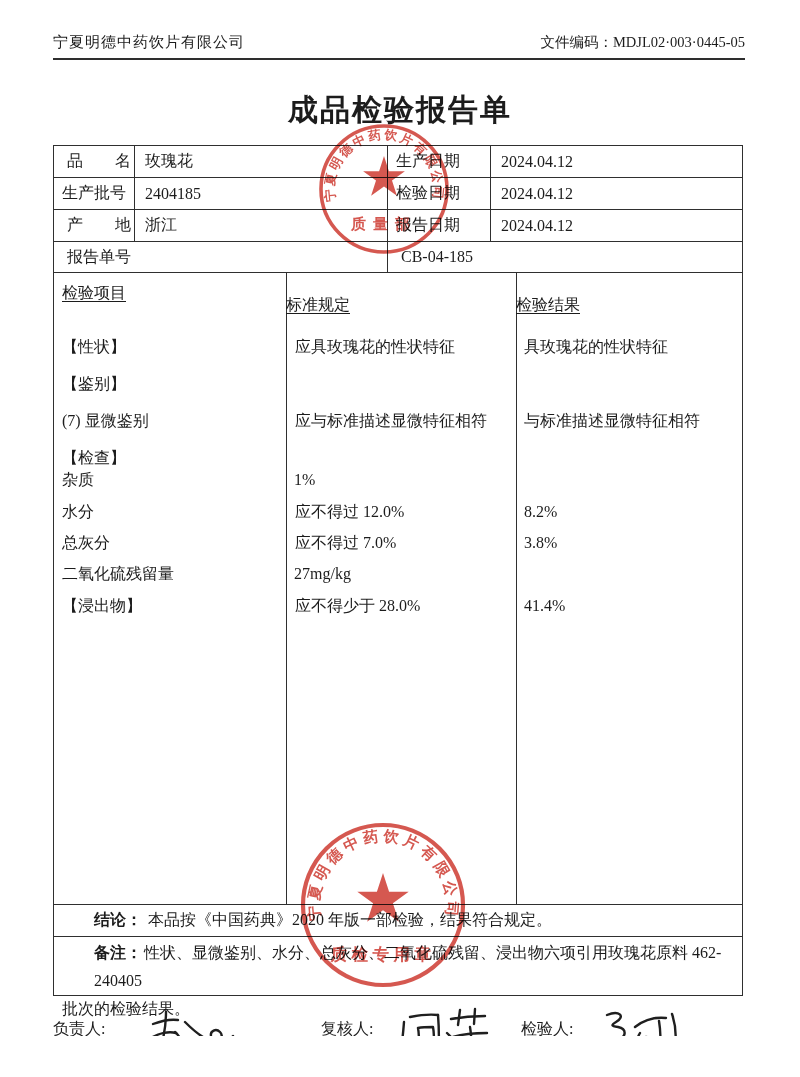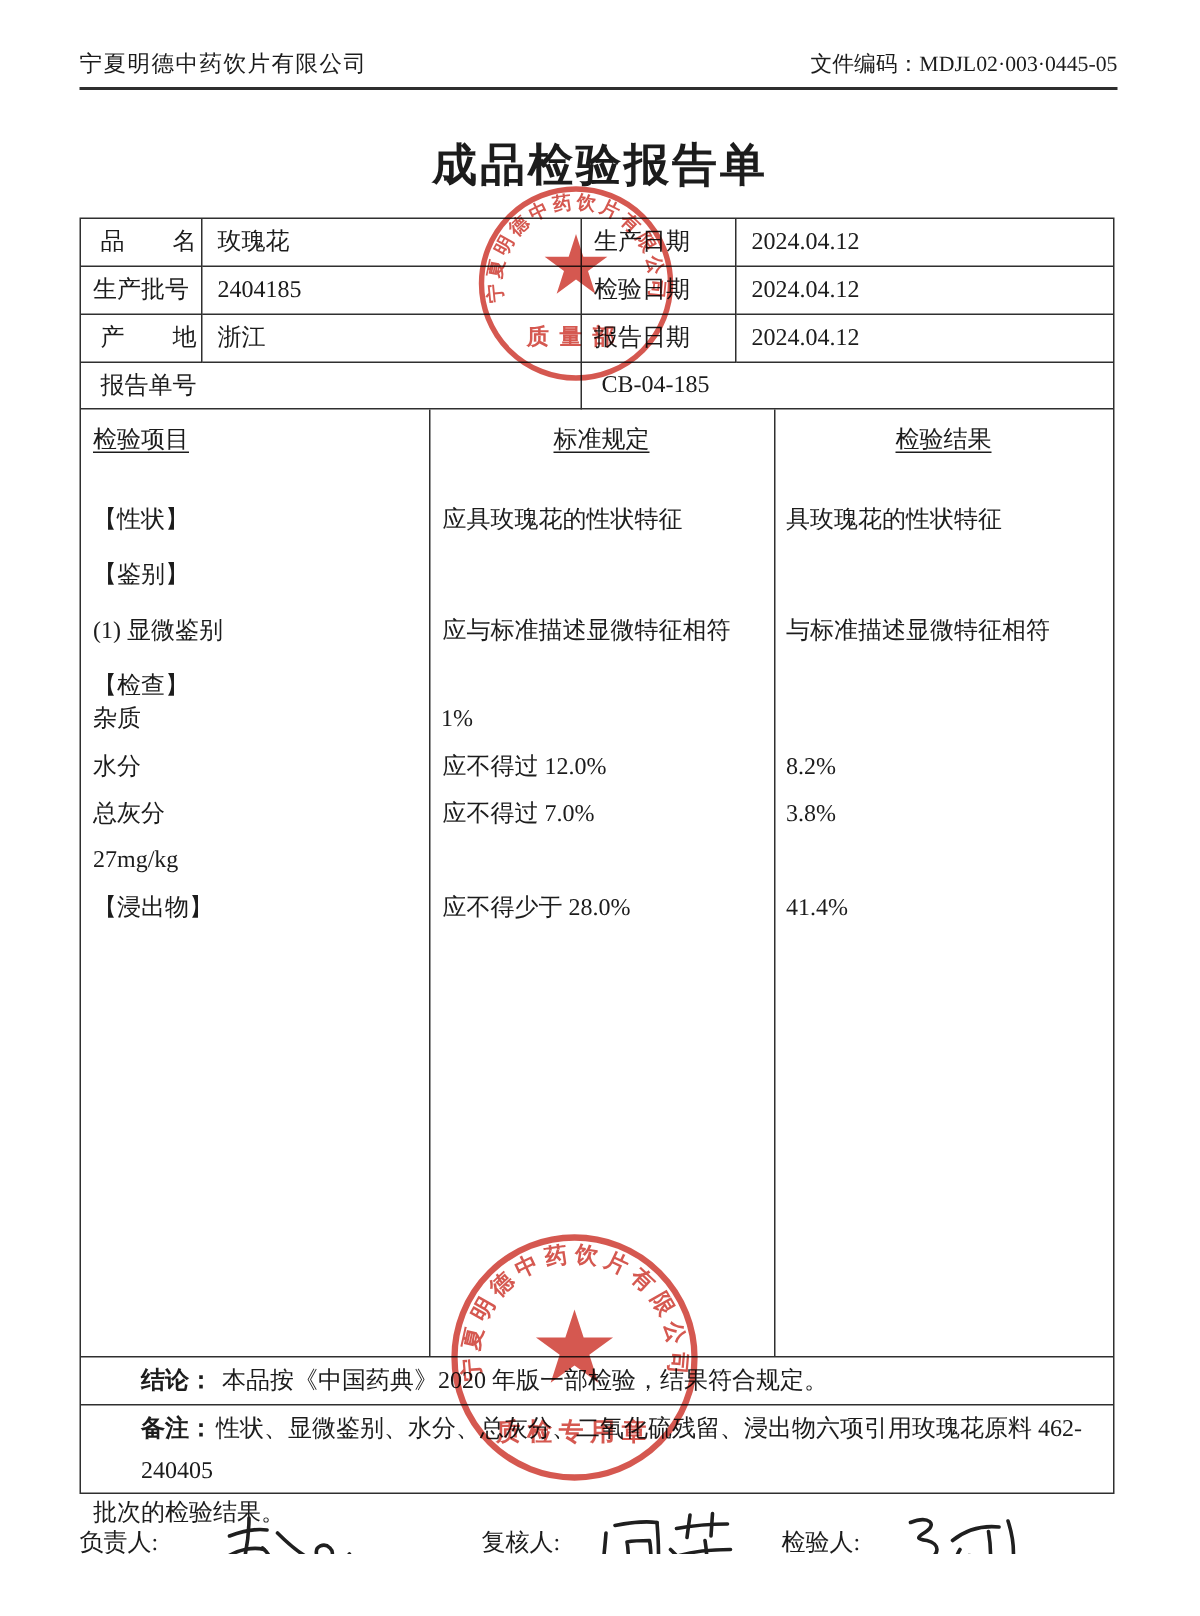--- a/index.html
+++ b/index.html
@@ -28,21 +28,21 @@
   .icell.lab{font-size:16px;}
   
   .check-body{position:relative;height:631px;}
   .vline{position:absolute;top:0;height:631px;width:1px;background:#2f2f2f;}
   .v1{left:232px;} .v2{left:462px;}
   .crow{position:absolute;left:0;width:100%;display:grid;grid-template-columns:232px 230px 1fr;line-height:20px;}
   .crow .c1{padding-left:8px;} .crow .c2{padding-left:9px;} .crow .c3{padding-left:8px;}
   .chead{position:absolute;top:10px;left:0;width:100%;display:grid;grid-template-columns:232px 230px 1fr;}
   .chead span{display:inline-block;}
   .chead .h1{padding-left:8px;}
-  .chead .h2,.chead .h3{text-align:center;}
+  .chead .h2,.chead .h3{text-align:left;margin-top:12px;}
   .chead u{text-underline-offset:3px;}
   
   .concl{height:32px;border-top:1px solid #2f2f2f;box-sizing:border-box;display:flex;align-items:center;padding-left:40px;}
   .concl b{margin-right:6px;}
   .remarks{height:59px;border-top:1px solid #2f2f2f;box-sizing:border-box;padding:2px 8px 0 8px;line-height:28px;}
   .remarks .l1{padding-left:32px;}
   .remarks b{margin-right:2px;}
   
   .footer{position:absolute;left:53px;top:1006px;width:692px;height:64px;font-size:16px;}
   .sig-group{position:absolute;top:0;display:flex;align-items:flex-start;}
@@ -107,21 +107,21 @@
         <div class="c1">【性状】</div>
         <div class="c2">应具玫瑰花的性状特征</div>
         <div class="c3">具玫瑰花的性状特征</div>
       </div>
       <div class="crow" style="top:101px;">
         <div class="c1">【鉴别】</div>
         <div class="c2"></div>
         <div class="c3"></div>
       </div>
       <div class="crow" style="top:138px;">
-        <div class="c1">(1) 显微鉴别</div>
+        <div class="c1">(7) 显微鉴别</div>
         <div class="c2">应与标准描述显微特征相符</div>
         <div class="c3">与标准描述显微特征相符</div>
       </div>
       <div class="crow" style="top:175px;">
         <div class="c1">【检查】</div>
         <div class="c2"></div>
         <div class="c3"></div>
       </div>
       <div class="crow" style="top:197px;">
         <div class="c1">杂质</div>
@@ -131,20 +131,21 @@
         <div class="c1">水分</div>
         <div class="c2">应不得过 12.0%</div>
         <div class="c3">8.2%</div>
       </div>
       <div class="crow" style="top:260px;">
         <div class="c1">总灰分</div>
         <div class="c2">应不得过 7.0%</div>
         <div class="c3">3.8%</div>
       </div>
       <div class="crow" style="top:291px;">
+        <div class="c1">二氧化硫残留量</div>
         <div class="c3">27mg/kg</div>
       </div>
       <div class="crow" style="top:323px;">
         <div class="c1">【浸出物】</div>
         <div class="c2">应不得少于 28.0%</div>
         <div class="c3">41.4%</div>
       </div>
     </div>
 
     <div class="concl">

